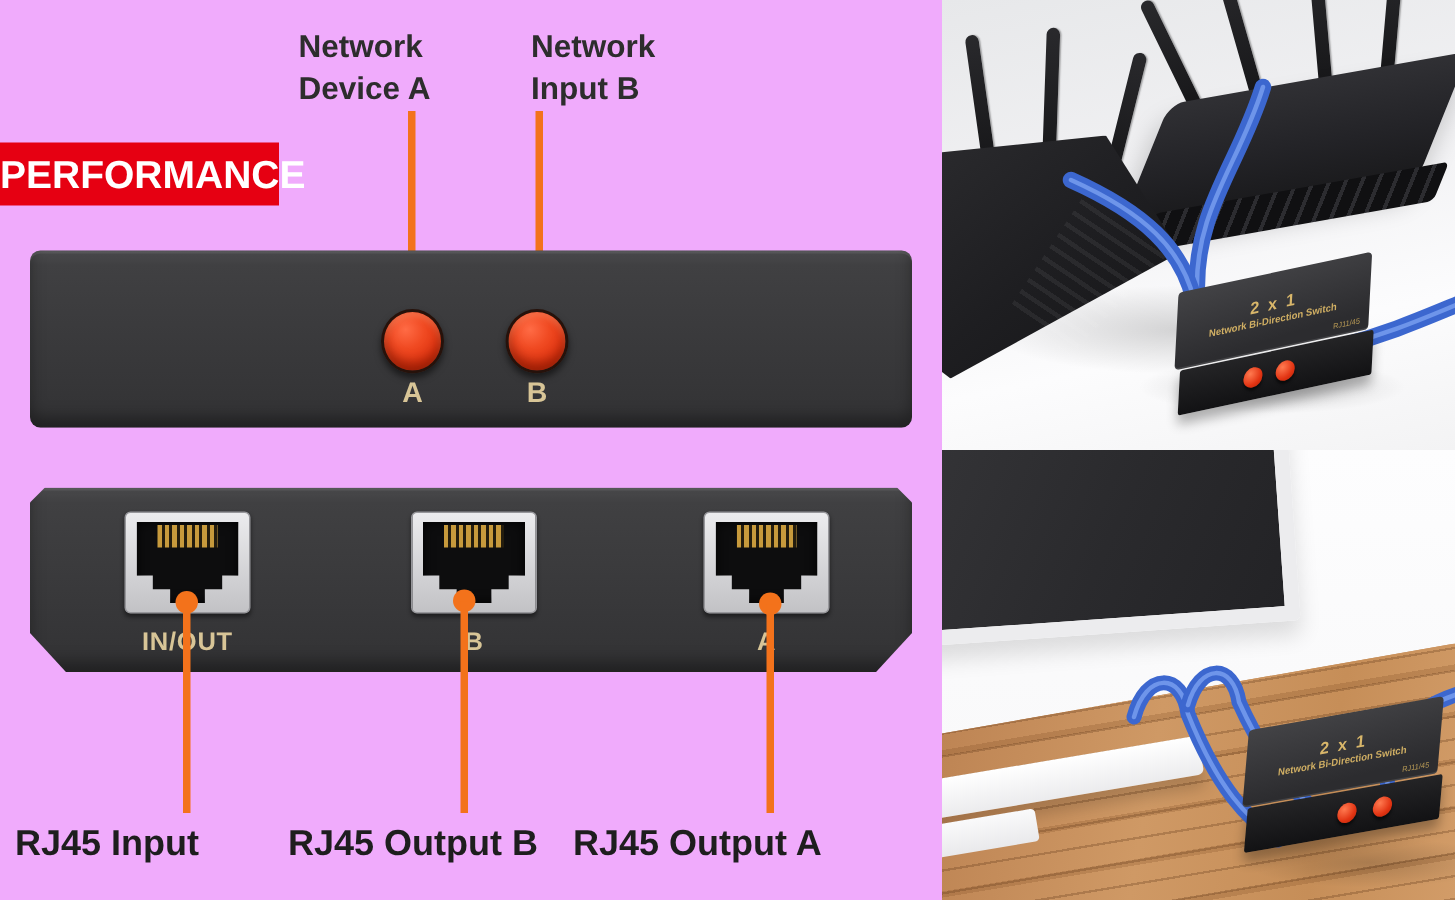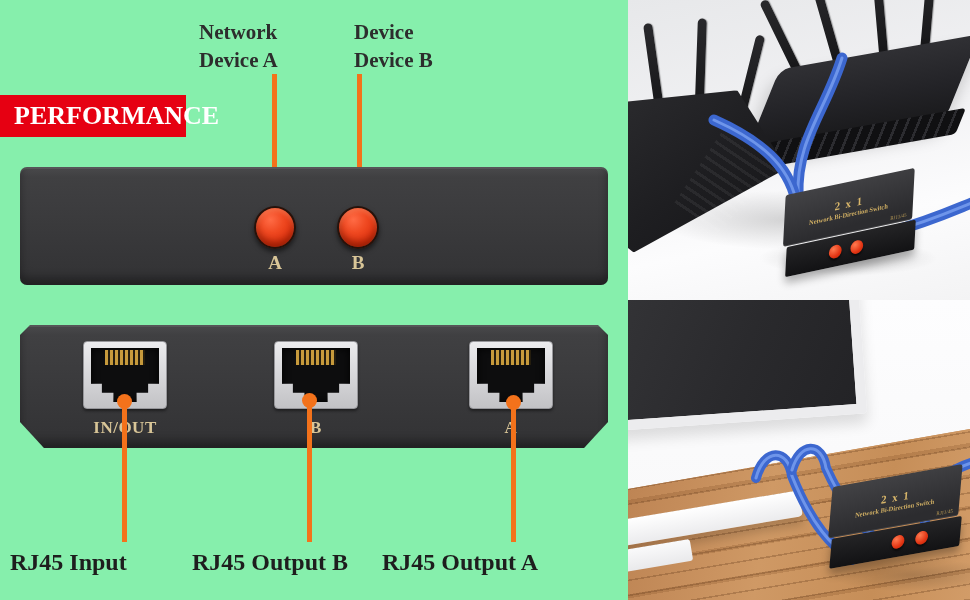--- a/index.html
+++ b/index.html
@@ -1,29 +1,29 @@
 <!DOCTYPE html>
 <html style="--badge_red: #e60012; --callout_orange: #f3721b; --panel_gray: #3b3b3d; --panel_label_tan: #d8c597; --button_red: #e8391d; --cable_blue: #3c67cf; --wood_brown: #c68f5d;"><head>
 <meta charset="utf-8">
 <style>
   html,body{margin:0;padding:0;background:#fff;}
   #stage{
-    position:relative;width:970px;height:600px;background:#86efac;overflow:hidden;
-    font-family:Liberation Serif, serif;color:#222;
+    position:relative;width:970px;height:600px;background:#f0abfc;overflow:hidden;
+    font-family:Liberation Sans, sans-serif;color:#222;
   }
   #stage *{box-sizing:border-box;}
   .abs{position:absolute;}
 
   
   .top-callout{width:102px;font-size:21px;font-weight:600;line-height:28px;color:#2d2d2d;}
   .badge{
     background:var(--badge_red,#e60012);color:#fff;font-weight:700;font-size:26px;
     display:flex;align-items:center;z-index:20;
   }
-  .badge-performance{left:0;top:95;width:186px;height:42px;padding-left:14px;}
+  .badge-performance{left:0;top:95;width:186px;height:42px;padding-left:0;}
   .badge-application{left:800px;top:278px;width:170px;height:42px;justify-content:center;}
 
   .callout-line{width:5px;background:var(--callout_orange,#f3721b);}
   .callout-dot{width:15px;height:15px;border-radius:50%;background:var(--callout_orange,#f3721b);}
 
   .panel{
     left:20px;width:588px;background:linear-gradient(180deg,#4a4a4c 0,#404042 10px,#39393b 55%,#323234 100%);
     box-shadow:inset 0 2px 0 rgba(255,255,255,.08), inset 0 -7px 10px rgba(0,0,0,.35);
   }
   .front-panel{top:167px;height:118px;border-radius:7px;}
@@ -128,21 +128,21 @@
     background:linear-gradient(180deg,#fafafb,#e9e9eb);
   }
   svg.cables{position:absolute;inset:0;pointer-events:none;}
 </style>
 </head>
 <body>
 
 <div id="stage">
 
   <div class="abs top-callout" style="left:199px;top:18px;">Network Device A</div>
-  <div class="abs top-callout" style="left:354px;top:18px;">Device Device B</div>
+  <div class="abs top-callout" style="left:354px;top:18px;">Network Input B</div>
 
   <div class="abs badge badge-performance" style="left:0;top:95px;">PERFORMANCE</div>
 
   <div class="abs callout-line" style="left:272px;top:74px;height:138px;"></div>
   <div class="abs callout-line" style="left:357px;top:74px;height:138px;"></div>
   <div class="abs callout-dot" style="left:268px;top:204px;"></div>
   <div class="abs callout-dot" style="left:352px;top:204px;"></div>
 
   <div class="abs panel front-panel">
     <div class="abs panel-btn" style="left:234px;top:39px;"></div>

